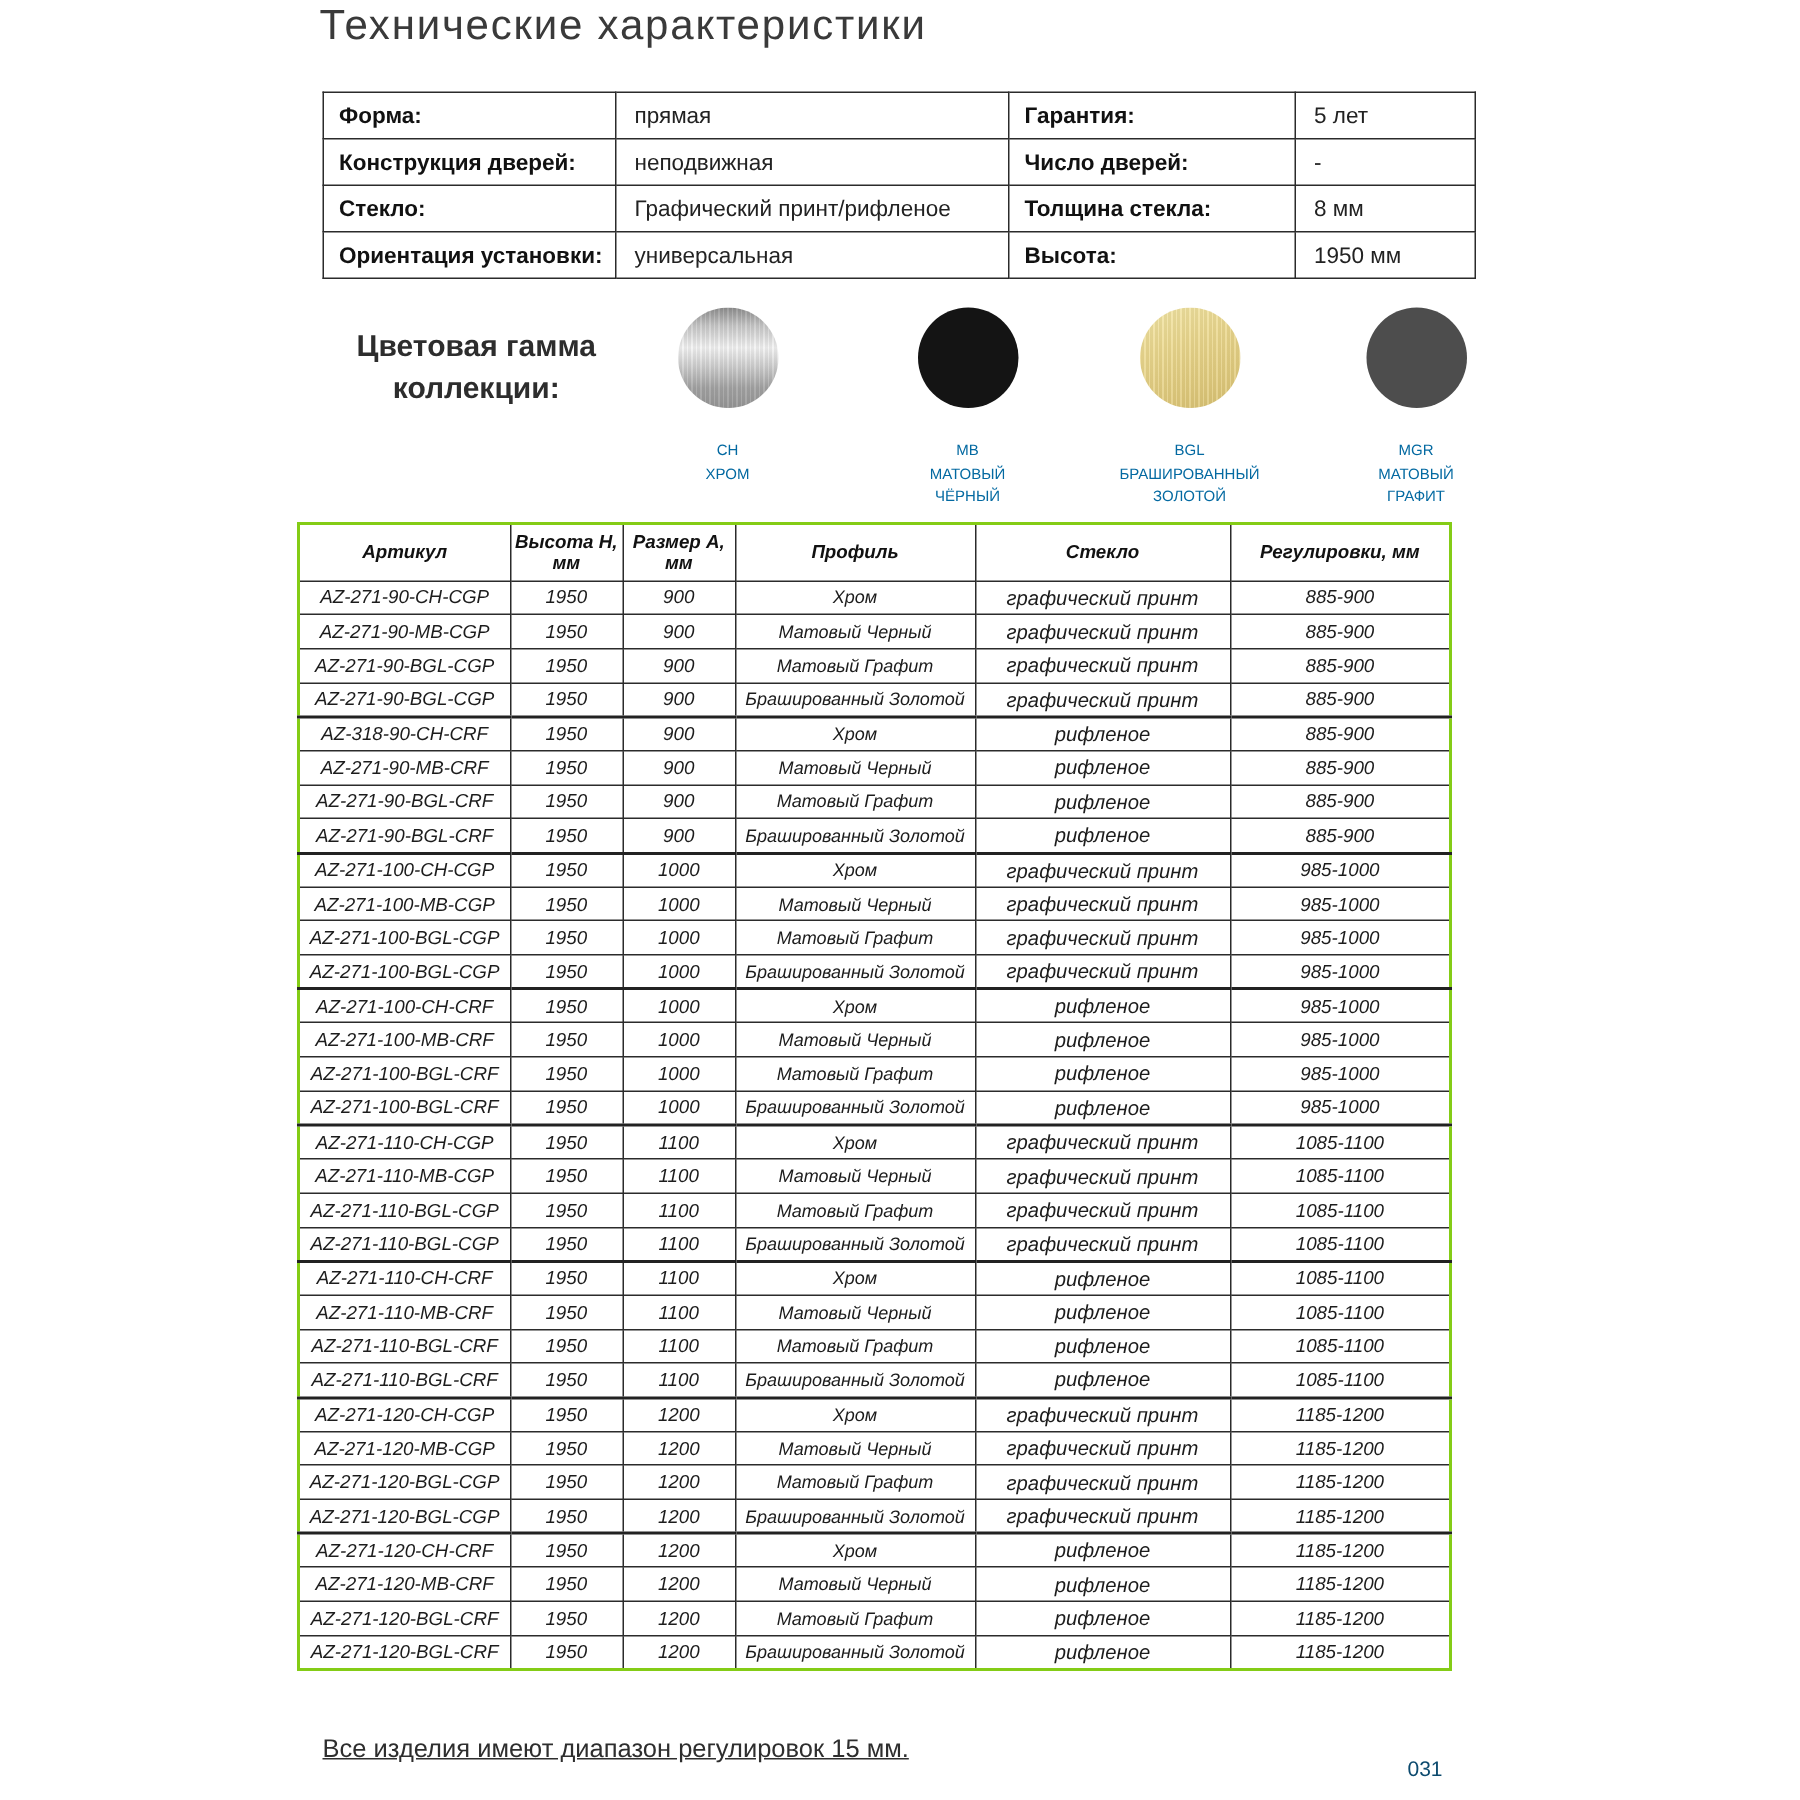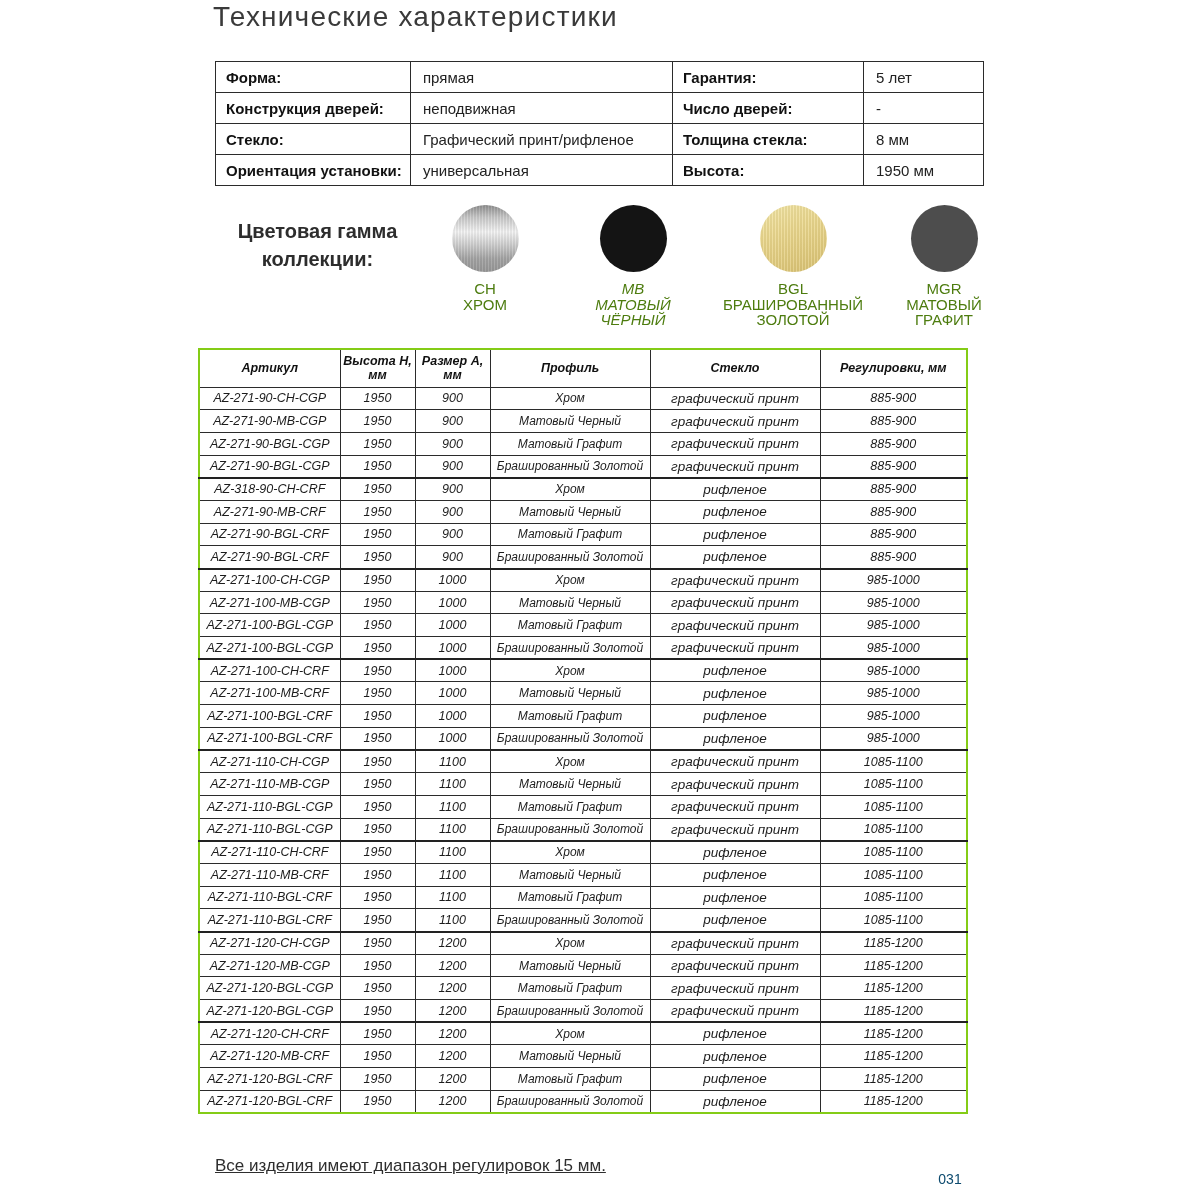--- a/index.html
+++ b/index.html
@@ -17,31 +17,31 @@
     font-size:15px; text-align:left; vertical-align:middle; padding:0 4px 0 10px;
     white-space:nowrap; overflow:hidden; }
   .spec-table th { font-weight:bold; color:#111; }
   .spec-table td { font-weight:normal; color:#222; padding-left:12px; }
 
   
   .colors-heading { position:absolute; left:215px; top:217px; width:205px;
     font-size:20px; font-weight:bold; line-height:28px; color:#2d2d2d;text-align:center; }
   .swatches { position:absolute; left:0; top:205px; width:1200px; height:135px; }
   .swatch { position:absolute; width:150px; text-align:center; }
-  .swatch:nth-child(1){ left:410px; } .swatch:nth-child(2){ left:558px;font-style:italic; }
+  .swatch:nth-child(1){ left:410px; } .swatch:nth-child(2){ left:570px; }
   .swatch:nth-child(3){ left:718px; } .swatch:nth-child(4){ left:869px; }
   .circle { width:67px; height:67px; border-radius:50%; margin:0 auto; }
   .circle.chrome { background:
       repeating-linear-gradient(90deg, rgba(255,255,255,0.10) 0 1px, rgba(0,0,0,0.06) 1px 3px),
       linear-gradient(180deg,#8f8f8f 0%,#c9c9c9 18%,#f4f4f4 40%,#d2d2d2 58%,#a5a5a5 80%,#989898 100%); }
   .circle.gold { background:
       repeating-linear-gradient(90deg, rgba(255,255,255,0.16) 0 1px, rgba(0,0,0,0.05) 1px 3px),
       linear-gradient(160deg,#f2e5a6 0%,#ecd98f 35%,#e3cd7f 70%,#d9c272 100%); }
-  .swatch-label { margin-top:9px; font-size:15px; line-height:15.5px;
-    color:#4d7c0f; white-space:pre-line; }
+  .swatch-label { margin-top:21px; font-size:10px; line-height:15.5px;
+    color:#0369a1; white-space:pre-line; }
 
   
   .prod-table { position:absolute; left:198px; top:348px; width:768px;
     border-collapse:collapse; table-layout:fixed; border:2px solid #84cc16;font-style:italic; }
   .prod-table th { border:1px solid #2b2b2b; height:38px; font-size:12.5px;
     font-weight:bold; text-align:center; vertical-align:middle; white-space:pre-line;
     line-height:14px; color:#111; }
   .prod-table td { border:1px solid #2b2b2b; height:22.7px; font-size:12.5px;
     text-align:center; vertical-align:middle; padding:0 2px; color:#1c1c1c;
     white-space:nowrap; overflow:hidden; }

